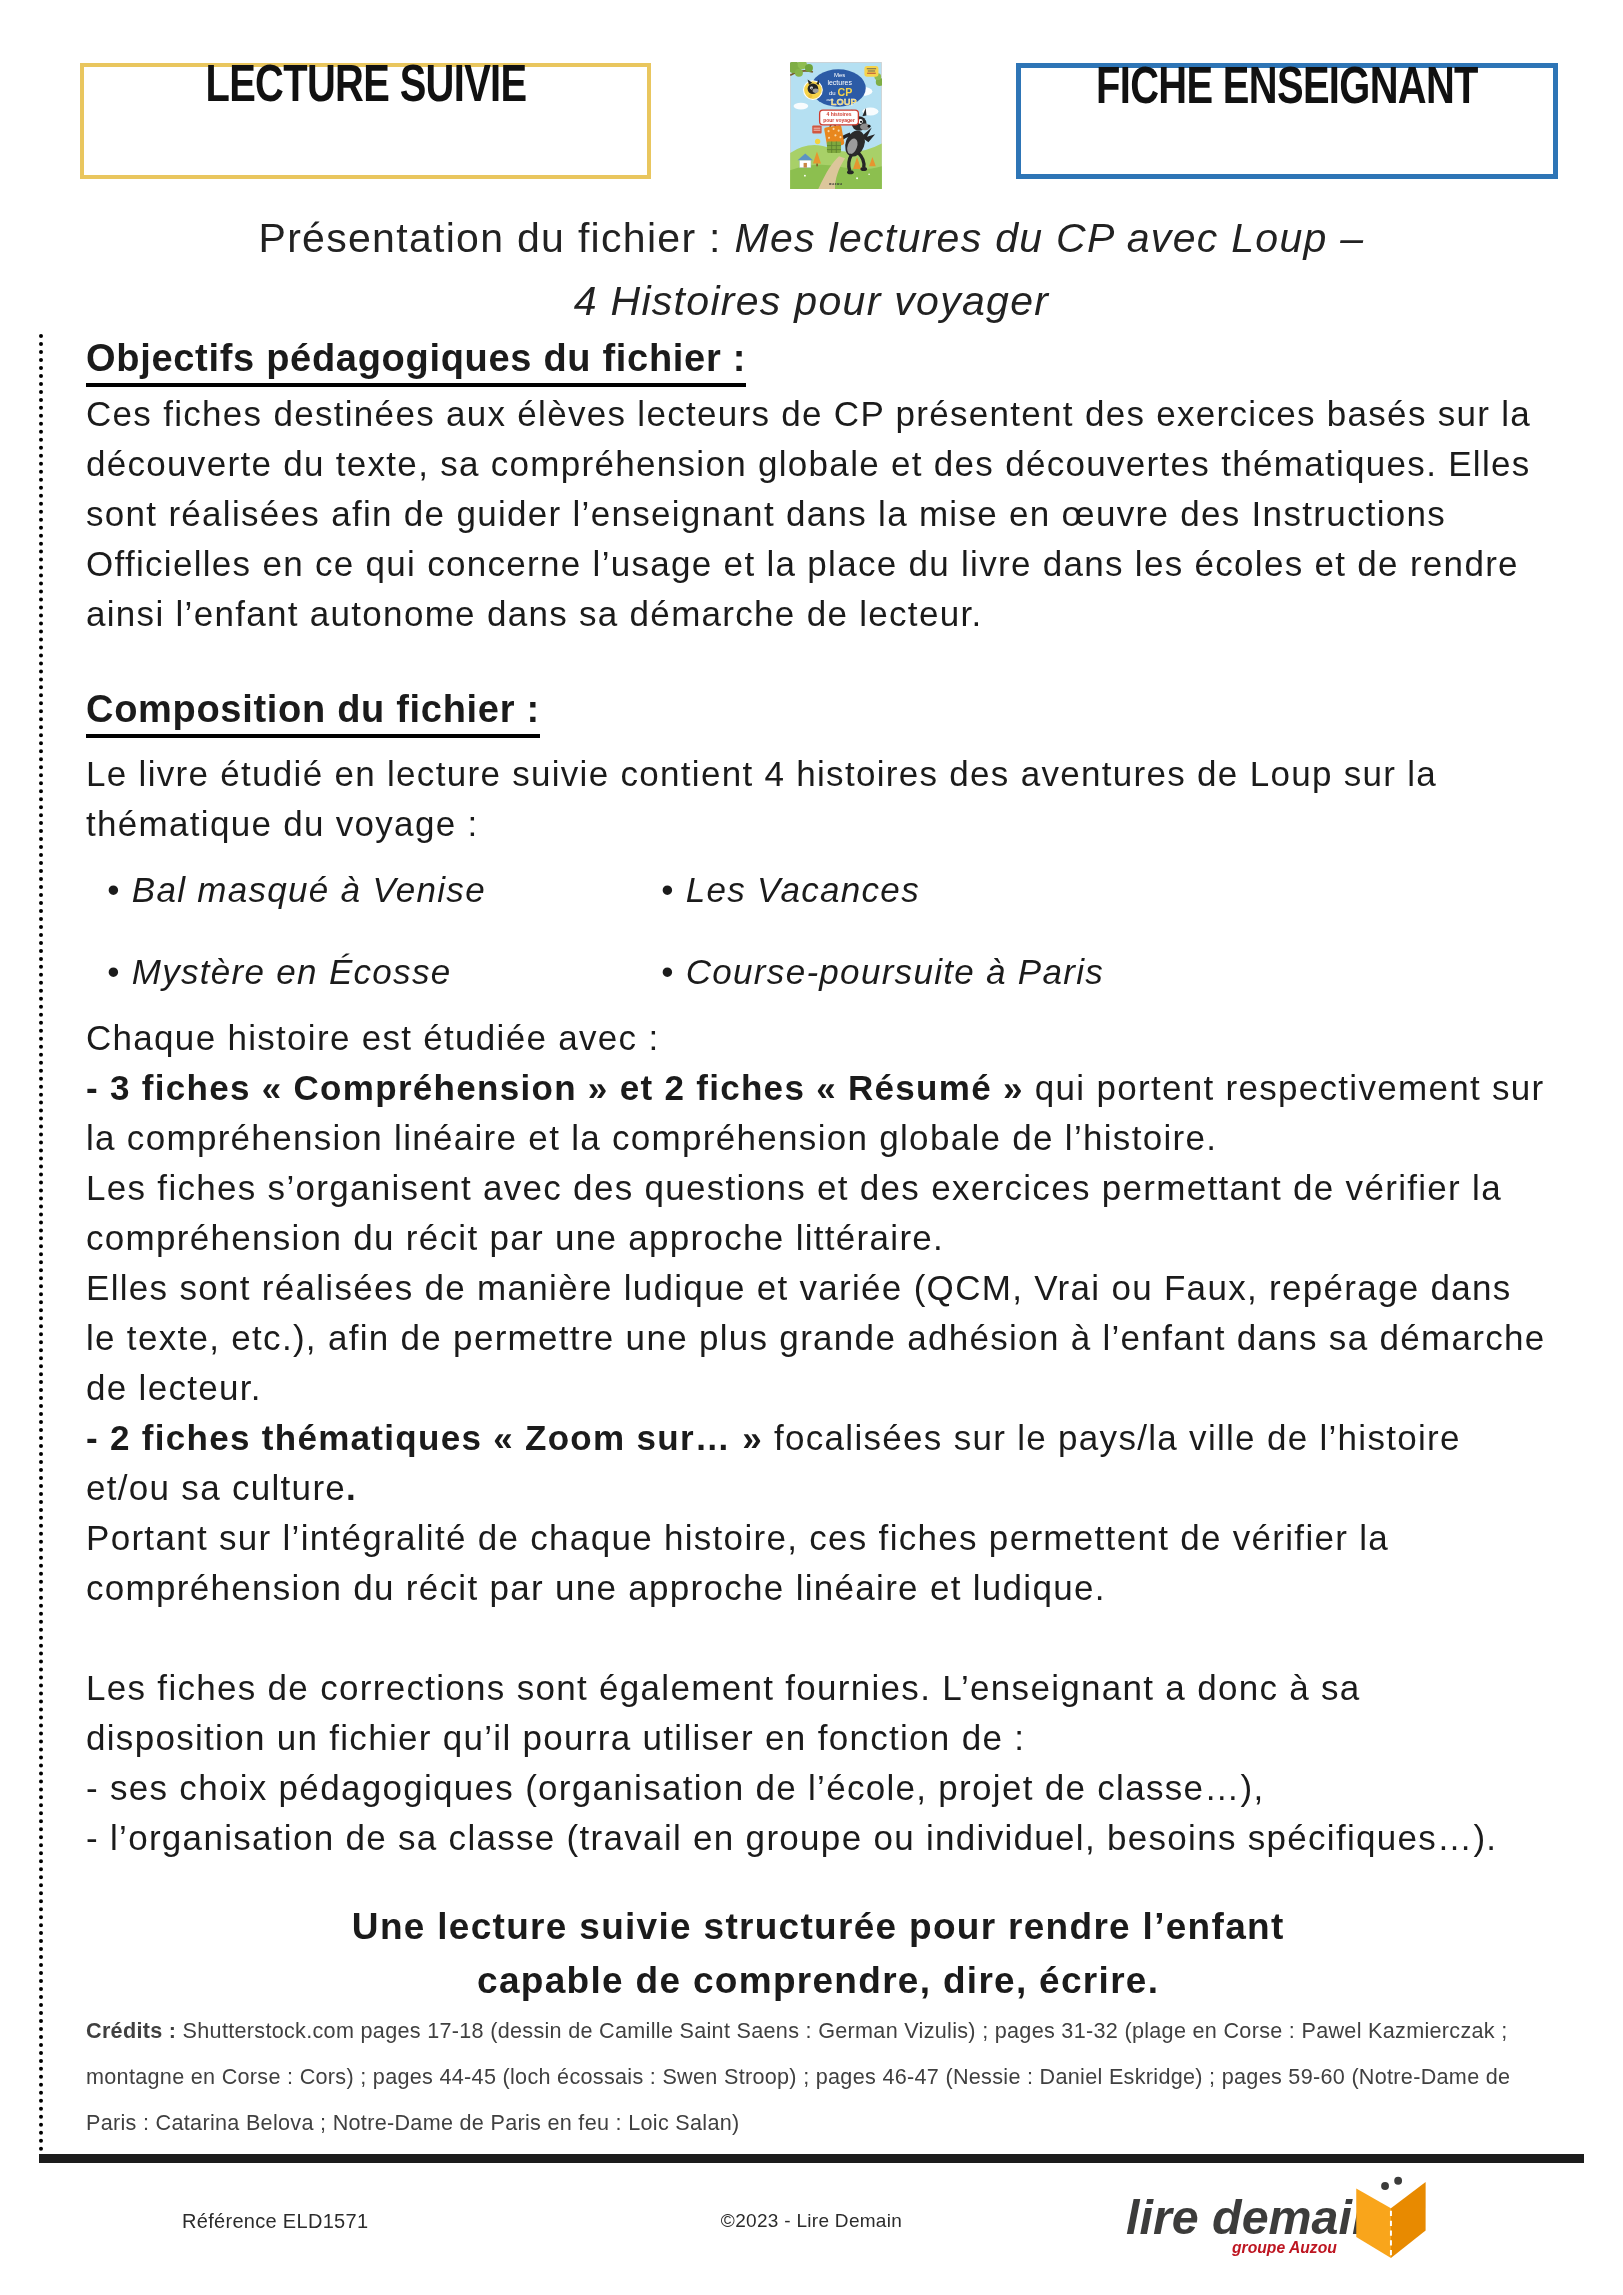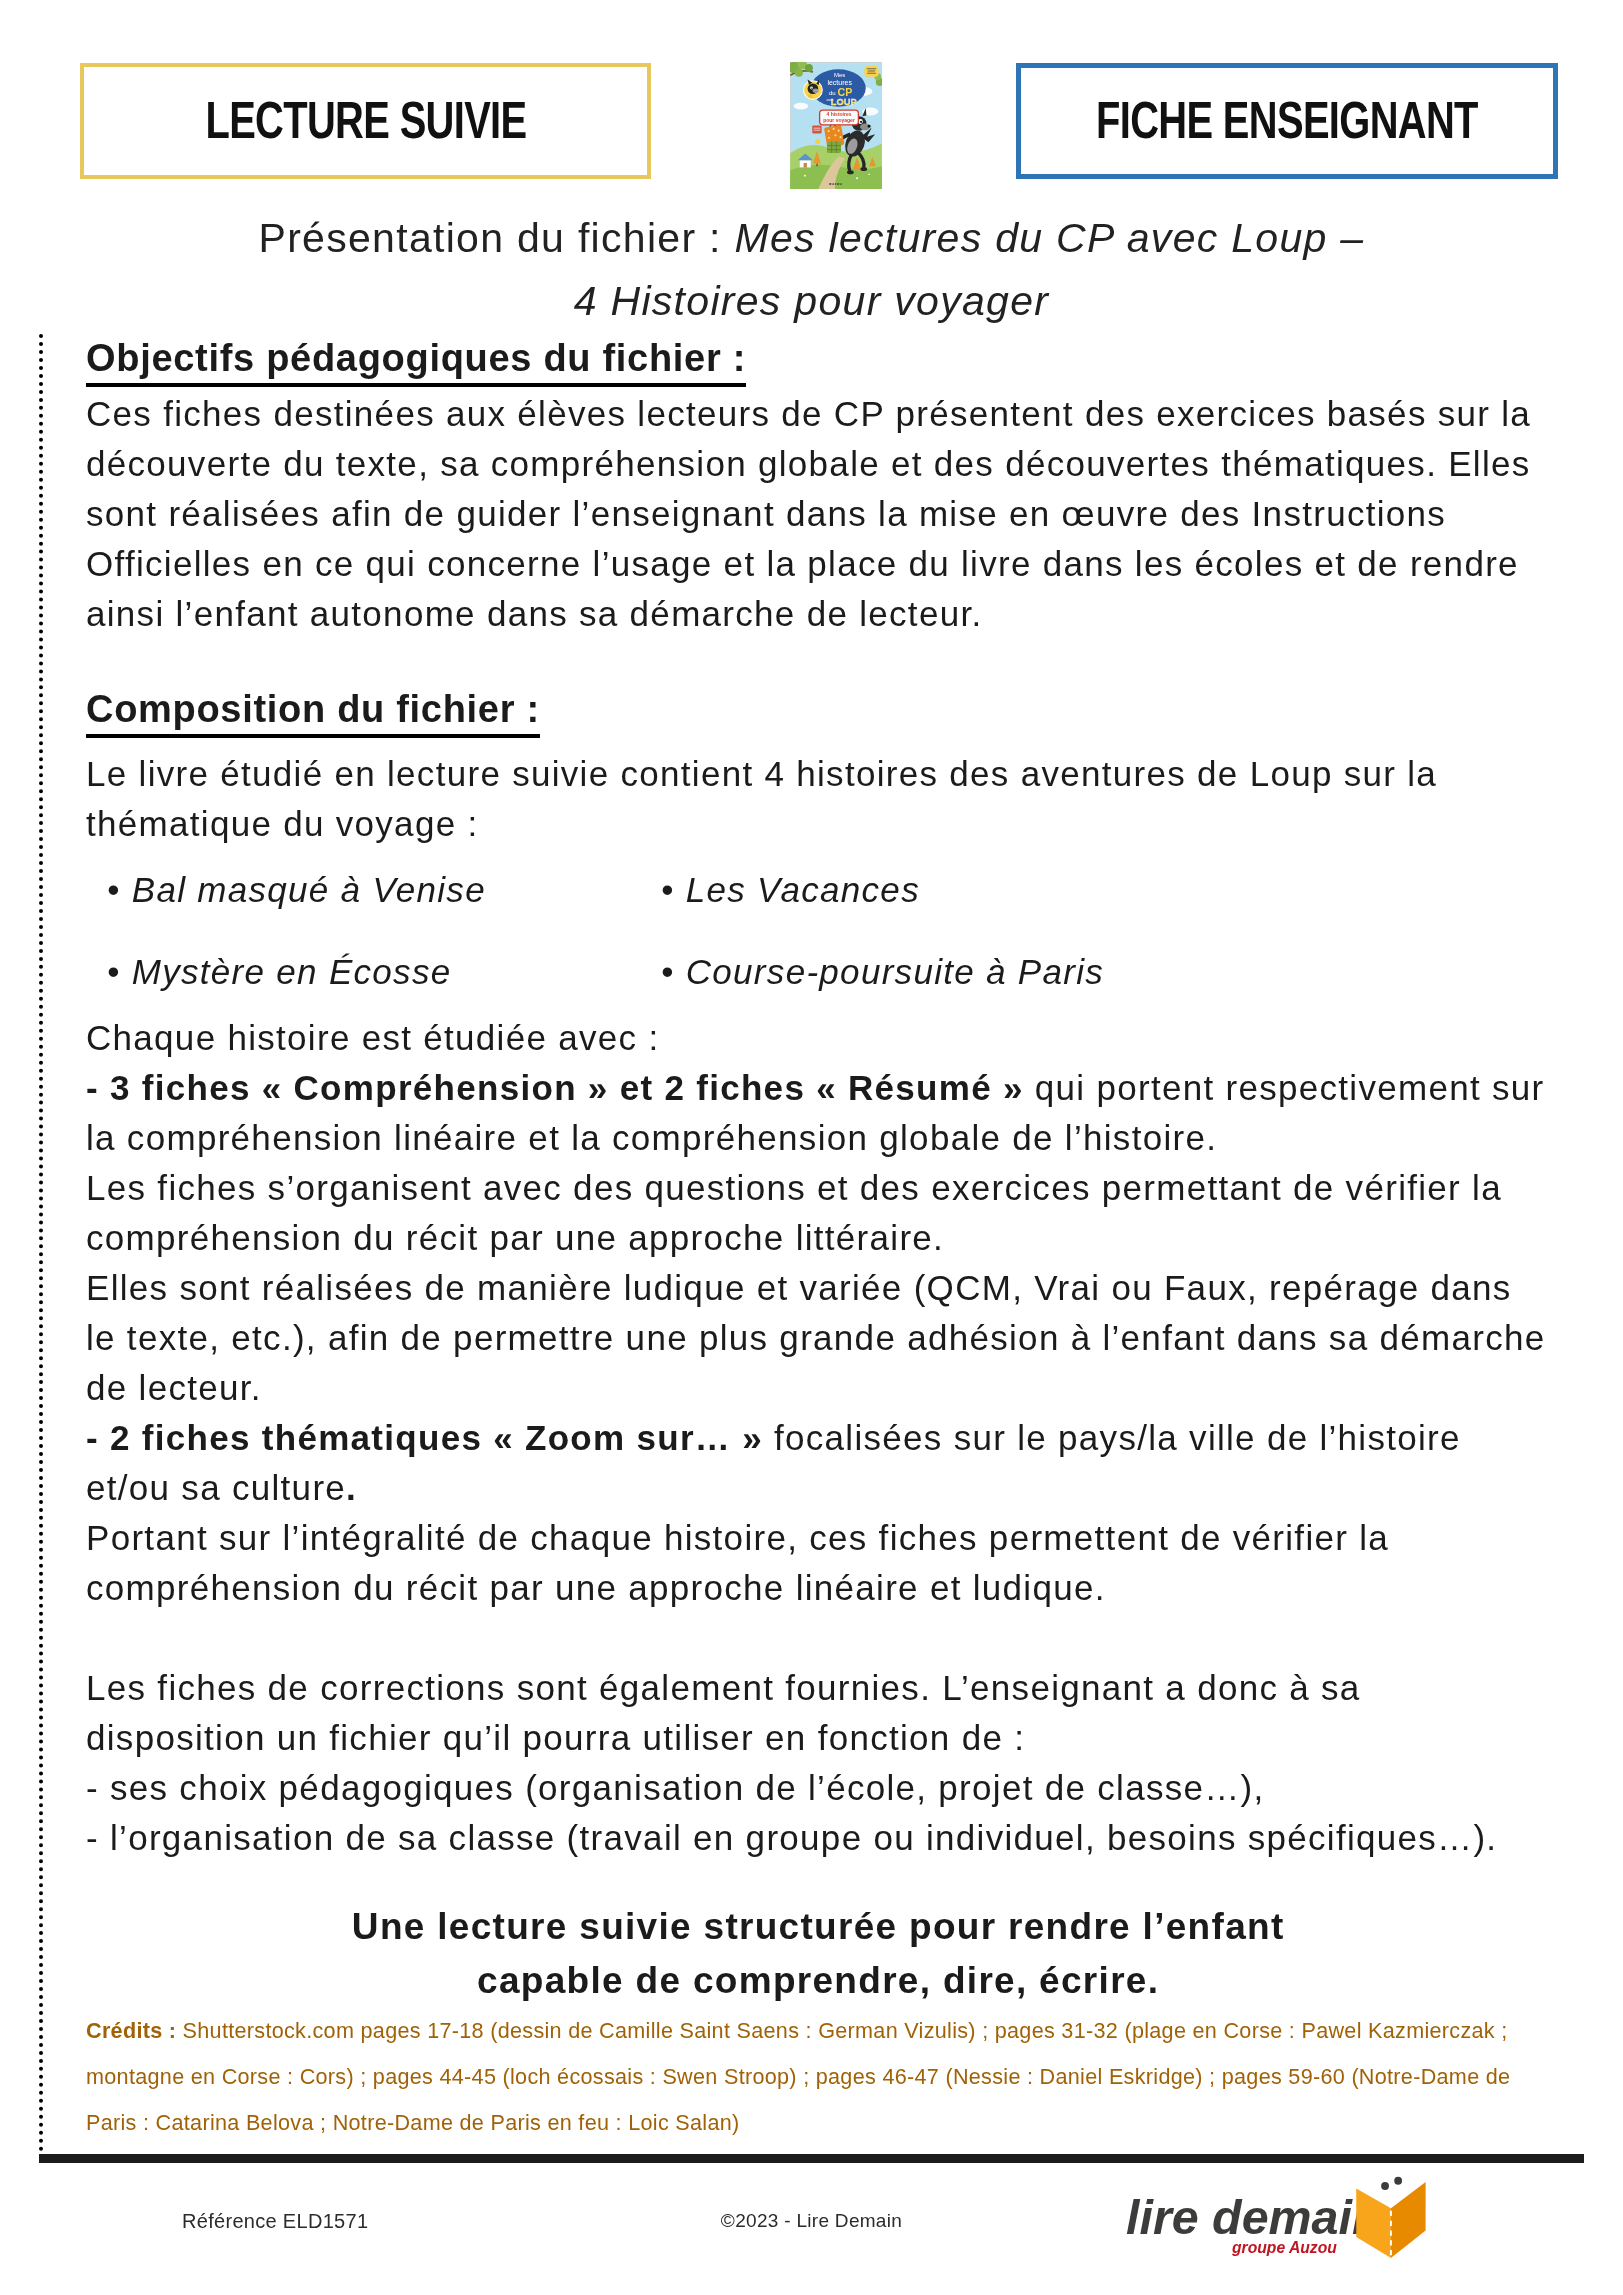--- a/index.html
+++ b/index.html
@@ -6,21 +6,21 @@
   .page{
     position:relative;
     width:1623px;height:2295px;
     background:#ffffff;
     font-family:"Liberation Sans",sans-serif;
     color:#1b1b1b;
     overflow:hidden;
   }
   
   .hdr-box{
-    position:absolute;display:flex;align-items:center;justify-content:center;
+    position:absolute;display:flex;justify-content:center;
     box-sizing:border-box;background:#fff;
   }
   .hdr-box.gold{left:80px;top:63px;width:571px;height:116px;border:4.6px solid #E9C65E;}
   .hdr-box.blue{left:1016px;top:63px;width:542px;height:116px;border:5.9px solid #2E75B6;}
   .hdr-box span{
     display:inline-block;font-weight:700;font-size:42px;letter-spacing:-0.7px;
     transform:scale(.95,1.22);white-space:nowrap;color:#111;
   }
   .cover{position:absolute;left:790px;top:62px;width:92px;height:127px;}
   
@@ -48,21 +48,21 @@
     display:grid;grid-template-columns:554px 1fr;margin:0;padding:0;list-style:none;
     font-style:italic;
   }
   .bullets li{margin:16px;padding:0 0 0 5.2px;}
   .bullets li::before{content:"• ";font-style:normal;}
   .blank-line{height:50px;}
   .closing{
     margin-top:37px;text-align:center;font-weight:700;font-size:37px;line-height:54px;
   }
   .credits{
-    margin-top:41px;font-size:21.6px;line-height:46px;letter-spacing:0.3px;color:#a16207;
+    margin-top:41px;font-size:21.6px;line-height:46px;letter-spacing:0.3px;color:#404040;
   }
   .credits b{letter-spacing:0.3px;}
   
   .rule{position:absolute;left:39px;top:2154px;width:1545px;height:8.5px;background:#1c1c1c;}
   .footer-ref{position:absolute;left:182px;top:2210px;font-size:20px;color:#2b2b2b;letter-spacing:0.3px;}
   .footer-copy{position:absolute;left:0;top:2210px;width:1623px;text-align:center;font-size:19px;color:#2b2b2b;letter-spacing:0.3px;}
   .footer-logo{position:absolute;left:1126px;top:2174px;width:314px;height:92px;}
 </style>
 </head>
 <body>

